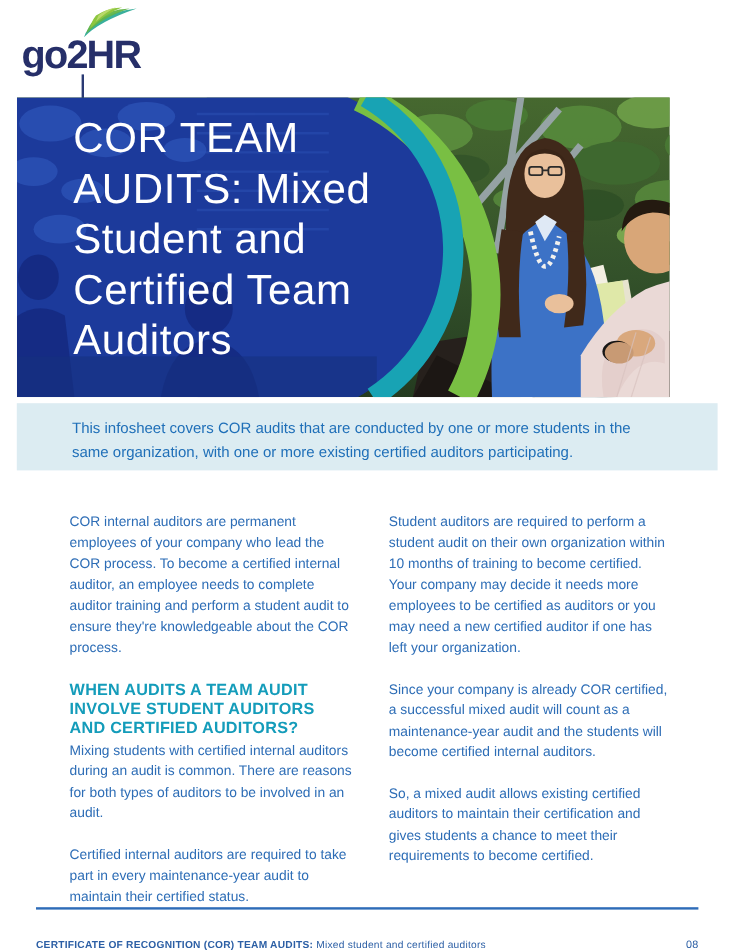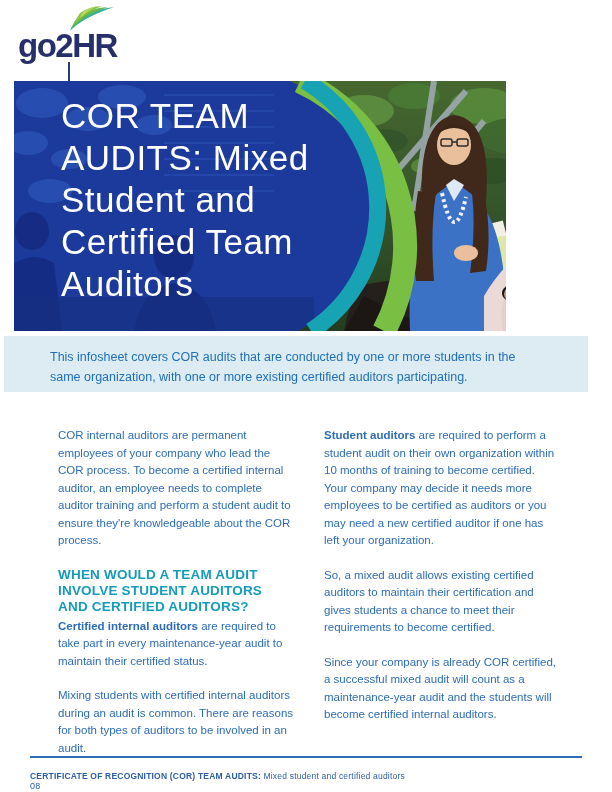--- a/index.html
+++ b/index.html
@@ -14,56 +14,56 @@
   .logo { position:relative; width:98px; height:52px; }
   .logo-text {
     position:absolute; left:0; bottom:0; font-size:33px; font-weight:bold;
     color:#262f69; letter-spacing:-1.5px; line-height:1;
   }
   .logo-leaf { position:absolute; left:50px; top:-4px; }
   .brand-divider { width:2px; height:46px; background:#2a3a74; margin:0 13px 0 16px; }
   .program-label { font-size:13.5px; font-weight:bold; color:#1c4077; letter-spacing:0.2px; margin-top:-6px; }
 
   
-  .hero { position:absolute; left:14px; top:81px; width:492px; height:250px; overflow:hidden; }
+  .hero { position:absolute; left:14px; top:81px; width:544px; height:250px; overflow:hidden; }
   .hero svg { display:block; }
   .hero-title {
     position:absolute; left:47px; top:14px; color:#ffffff;
     font-size:35px; line-height:42px; font-weight:400; letter-spacing:0.5px;
     white-space:pre-line;
   }
 
   
   .intro-banner {
-    position:absolute; left:4px; top:336px; width:584px; height:56px;
+    position:absolute; left:14px; top:336px; width:584px; height:56px;
     background:#dcecf2; box-sizing:border-box; padding:11px 18px 0 46px;
   }
   .intro-text {
     font-size:12.5px; line-height:20px; color:#1f6fb8; white-space:pre-line;
   }
 
   
   .body-columns {
     position:absolute; left:58px; top:427px; width:502px;
     display:flex; gap:30px;
   }
   .col { width:244px; font-size:11.5px; line-height:17.5px; color:#2d6db6; }
   .col p { margin:0 0 17px 0; }
-  .col p strong { font-weight:bold; color:#2d6db6; }
+  .col p strong { font-weight:normal; color:#2d6db6; }
   .section-heading {
     margin:0 0 3px 0; color:#149cba; font-weight:bold; font-size:13.5px;
     line-height:16px; letter-spacing:0.2px; white-space:pre-line;
   }
 
   
   .footer {
     position:absolute; left:30px; top:756px; width:552px;
-    border-top:2.5px solid #2e6cb8; padding-top:13px;
+    border-top:2.5px solid #2e6cb8; padding-top:24px;
     display:flex; justify-content:space-between; align-items:baseline;
-    font-size:8.5px; color:#2c5fa5; letter-spacing:0.2px;flex-direction:column;
+    font-size:8.5px; color:#2c5fa5; letter-spacing:0.2px;
   }
   .footer .bold { font-weight:bold; }
   .page-number { font-size:9px; color:#2c5fa5; }
 </style>
 </head>
 <body>
 
 <div class="page">
 
   <div class="brand-row">
@@ -208,30 +208,30 @@
   </div>
 
   <div class="intro-banner">
     <div class="intro-text">This infosheet covers COR audits that are conducted by one or more students in the
 same organization, with one or more existing certified auditors participating.</div>
   </div>
 
   <div class="body-columns">
     <div class="col">
       <p>COR internal auditors are permanent employees of your company who lead the COR process. To become a certified internal auditor, an employee needs to complete auditor training and perform a student audit to ensure they're knowledgeable about the COR process.</p>
-      <h2 class="section-heading">WHEN WOULD A TEAM AUDIT
+      <h2 class="section-heading">WHEN AUDITS A TEAM AUDIT
 INVOLVE STUDENT AUDITORS
 AND CERTIFIED AUDITORS?</h2>
+      <p>Mixing students with certified internal auditors during an audit is common. There are reasons for both types of auditors to be involved in an audit.</p>
       <p><strong>Certified internal auditors</strong><span> are required to take part in every maintenance-year audit to maintain their certified status.</span></p>
-      <p>Mixing students with certified internal auditors during an audit is common. There are reasons for both types of auditors to be involved in an audit.</p>
     </div>
     <div class="col">
       <p><strong>Student auditors</strong><span> are required to perform a student audit on their own organization within 10 months of training to become certified. Your company may decide it needs more employees to be certified as auditors or you may need a new certified auditor if one has left your organization.</span></p>
+      <p>Since your company is already COR certified, a successful mixed audit will count as a maintenance-year audit and the students will become certified internal auditors.</p>
       <p>So, a mixed audit allows existing certified auditors to maintain their certification and gives students a chance to meet their requirements to become certified.</p>
-      <p>Since your company is already COR certified, a successful mixed audit will count as a maintenance-year audit and the students will become certified internal auditors.</p>
     </div>
   </div>
 
   <div class="footer">
     <span>
       <span class="bold">CERTIFICATE OF RECOGNITION (COR) TEAM AUDITS:</span><span> Mixed student and certified auditors</span>
     </span>
     <span class="page-number">08</span>
   </div>
 

